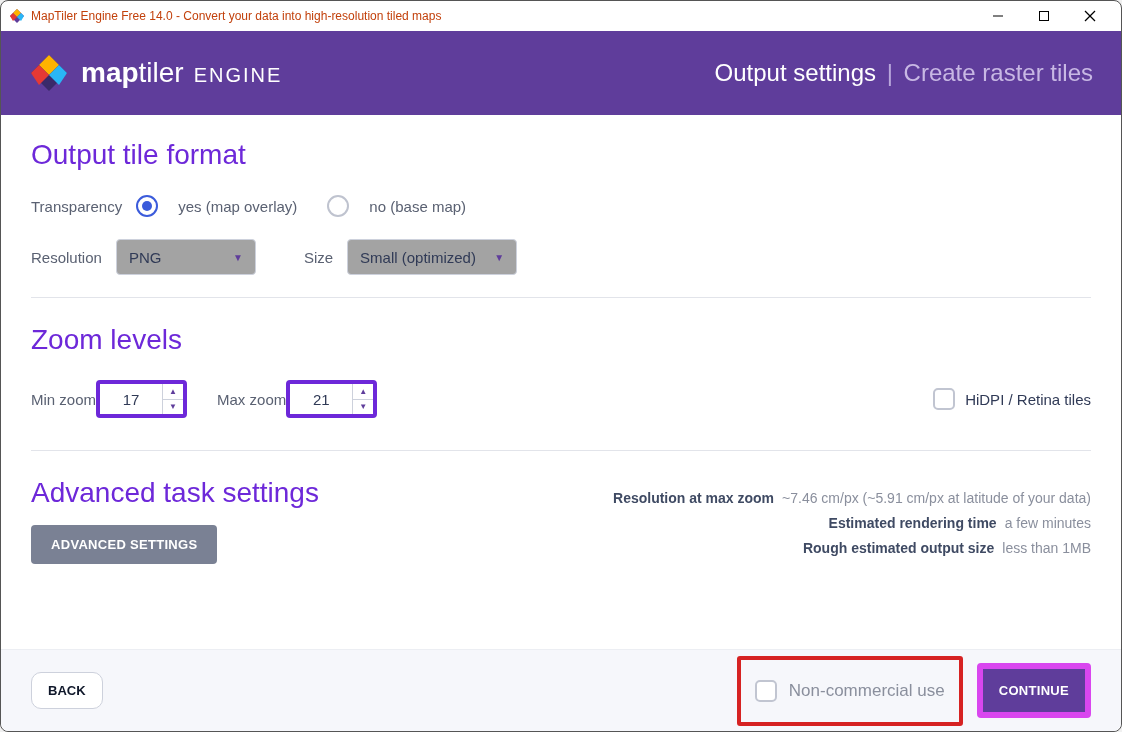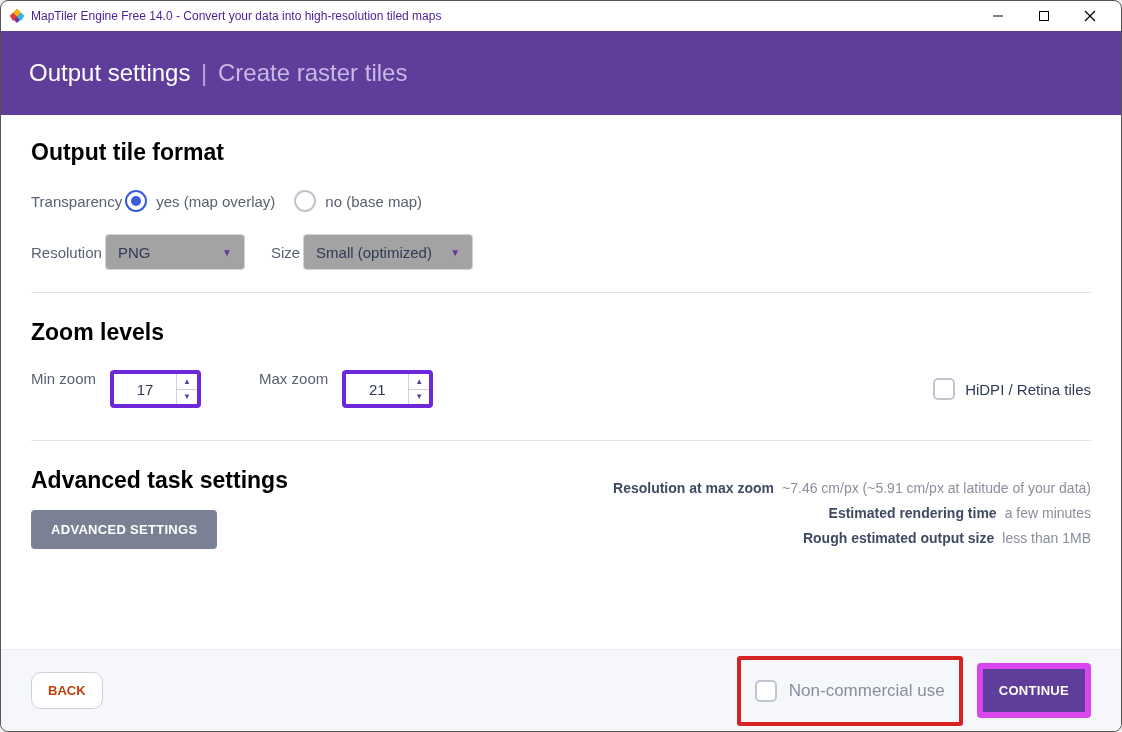--- a/index.html
+++ b/index.html
@@ -3,21 +3,21 @@
 <meta charset="utf-8">
 <style>
 * { box-sizing: border-box; margin: 0; padding: 0; }
 body { font-family: "Segoe UI", Arial, sans-serif; background: #f0f0f0; width: 1122px; height: 732px; overflow: hidden; }
 
 .window { width: 1122px; height: 732px; background: #fff; border: 1px solid #555; border-radius: 8px; position: relative; display: flex; flex-direction: column; }
 
 
 .titlebar { height: 30px; display: flex; align-items: center; padding: 0 8px; }
 .titlebar-icon { width: 16px; height: 16px; margin-right: 6px; }
-.titlebar-title { font-size: 12px; color: #4c1d95; flex: 1; }
+.titlebar-title { font-size: 12px; color: #c2410c; flex: 1; }
 .win-controls { display: flex; gap: 0; }
 .win-btn { width: 46px; height: 30px; display: flex; align-items: center; justify-content: center; font-size: 14px; color: #000; }
 
 
 .menubar { height: 26px; display: flex; align-items: center; padding: 0 14px; gap: 32px; font-size: 13px; }
 .menubar span { cursor: default; }
 .menubar .ul { text-decoration: underline; text-underline-offset: 1px; }
 
 
 .header { background: #5f3d9b; height: 84px; display: flex; align-items: center; padding: 0 28px; color: #fff; }
@@ -25,59 +25,59 @@
 .brand-logo { width: 40px; height: 40px; }
 .brand-text { font-size: 28px; font-weight: 300; display: flex; align-items: baseline; gap: 10px; }
 .brand-text .bold { font-weight: 600; }
 .brand-text .engine { font-size: 20px; letter-spacing: 2px; font-weight: 300; }
 .header-right { font-size: 24px; font-weight: 400; }
 .header-right .sep { color: #b9a7db; margin: 0 4px; }
 .header-right .sub { color: #c8b8e4; }
 
 
 .content { flex: 1; padding: 24px 30px 0 30px; color: #2c2c54; overflow: auto; }
-.section-title { font-size: 23px; color: #000000; font-weight: 700; margin-bottom: 24px; }
-.row { display: flex; align-items: center; gap: 3px; margin-bottom: 22px; font-size: 15px; color: #5a6172; }
+.section-title { font-size: 28px; color: #6d28d9; font-weight: 400; margin-bottom: 24px; }
+.row { display: flex; align-items: center; gap: 14px; margin-bottom: 22px; font-size: 15px; color: #5a6172; }
 .label { color: #5a6172; }
 
 
 .radio { width: 22px; height: 22px; border: 2px solid #bfc3cf; border-radius: 50%; display: inline-flex; align-items: center; justify-content: center; vertical-align: middle; }
 .radio.checked { border-color: #3b5bdb; }
 .radio.checked::after { content: ""; width: 10px; height: 10px; background: #3b5bdb; border-radius: 50%; }
 .radio-label { margin-left: 6px; margin-right: 16px; color: #5a6172; }
 
 
 .select { border: 1px solid #cdd1dc; border-radius: 4px; height: 36px; display: inline-flex; align-items: center; padding: 0 36px 0 12px; font-size: 15px; color: #303a56; position: relative; background: #a3a3a3; min-width: 140px; }
 .select .caret { position: absolute; right: 12px; color: #5f3d9b; font-size: 10px; }
 
 
 .divider { height: 1px; background: #e2e4ea; margin: 18px 0 26px 0; }
 
 
-.zoom-row { display: flex; gap: 14px; font-size: 15px; color: #5a6172; }
+.zoom-row { display: flex; align-items: center; font-size: 15px; color: #5a6172; }
 .num-input { display: flex; align-items: stretch; border: 4px solid #6d28d9; border-radius: 4px; height: 38px; overflow: hidden; }
 .num-input input { border: none; width: 62px; text-align: center; font-size: 15px; color: #303a56; outline: none; }
 .spinners { display: flex; flex-direction: column; border-left: 1px solid #cdd1dc; }
 .spinners div { width: 20px; flex: 1; display: flex; align-items: center; justify-content: center; font-size: 8px; color: #5f3d9b; }
 .spinners div + div { border-top: 1px solid #cdd1dc; }
 .zoom-right { margin-left: auto; display: flex; align-items: center; gap: 10px; }
 
 
 .checkbox { width: 22px; height: 22px; border: 2px solid #c1c5d1; border-radius: 5px; display: inline-block; background: #fff; }
 
 
 .adv-row { display: flex; align-items: flex-start; justify-content: space-between; }
 .adv-btn { background: #7a8194; color: #fff; border: none; border-radius: 4px; padding: 12px 20px; font-size: 13px; font-weight: 600; letter-spacing: 0.3px; margin-top: 16px; }
 .stats { text-align: right; font-size: 14px; line-height: 1.8; margin-top: 9px; }
 .stats .k { color: #3f4a63; font-weight: 600; margin-right: 8px; }
 .stats .v { color: #8a8f9d; }
 
 
 .footer { background: #f6f7fb; height: 82px; display: flex; align-items: center; padding: 0 30px; border-top: 1px solid #eceef3; border-radius: 0 0 8px 8px; }
-.back-btn { background: #fff; border: 1px solid #cdd1dc; border-radius: 10px; padding: 10px 16px; font-size: 13px; font-weight: 600; color: #c2410c; }
+.back-btn { background: #fff; border: 1px solid #cdd1dc; border-radius: 10px; padding: 10px 16px; font-size: 13px; font-weight: 600; color: #0f172a; }
 .footer-spacer { flex: 1; }
 .nc-box { border: 4px solid #d62222; border-radius: 3px; padding: 20px 14px; display: flex; align-items: center; gap: 12px; margin-right: 14px; }
 .nc-box .nc-text { font-size: 17px; color: #8a8f9d; }
 .continue-btn { background: #5f3d9b; color: #fff; border: 6px solid #d946ef; border-radius: 4px; padding: 14px 16px; font-size: 13px; font-weight: 600; letter-spacing: 0.3px; }
 </style>
 </head>
 <body>
 
 <div class="window">
 
@@ -106,20 +106,34 @@
           <svg width="12" height="12">
             <line x1="1" y1="1" x2="11" y2="11" stroke="#000" stroke-width="1.2"></line>
             <line x1="11" y1="1" x2="1" y2="11" stroke="#000" stroke-width="1.2"></line>
           </svg>
         </div>
     </div>
   </div>
 
 
   <div class="header">
+    <div class="brand">
+      <span class="brand-logo">
+        <svg viewBox="0 0 40 40">
+            <polygon points="20,2 38,20 20,38 2,20" fill="#3a2a6a"></polygon>
+            <polygon points="20,2 30,12 20,22 10,12" fill="#ffb300"></polygon>
+            <polygon points="10,12 20,22 10,32 2,20" fill="#e53935"></polygon>
+            <polygon points="30,12 38,20 30,32 20,22" fill="#29b6f6"></polygon>
+          </svg>
+      </span>
+      <span class="brand-text">
+        <span><span class="bold">map</span><span>tiler</span></span>
+        <span class="engine">ENGINE</span>
+      </span>
+    </div>
     <div class="header-right">
       <span>Output settings</span>
       <span class="sep">|</span>
       <span class="sub">Create raster tiles</span>
     </div>
   </div>
 
   <div class="content">
 
     <div class="section-title">Output tile format</div>

